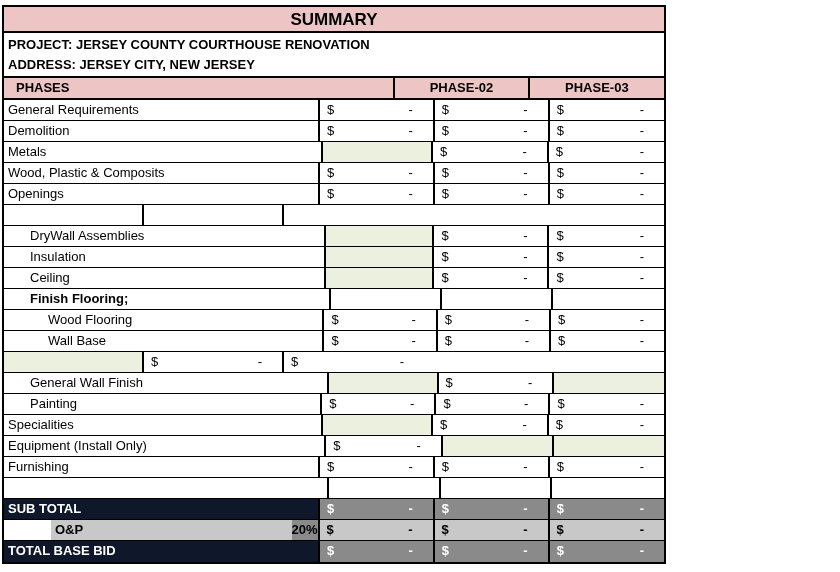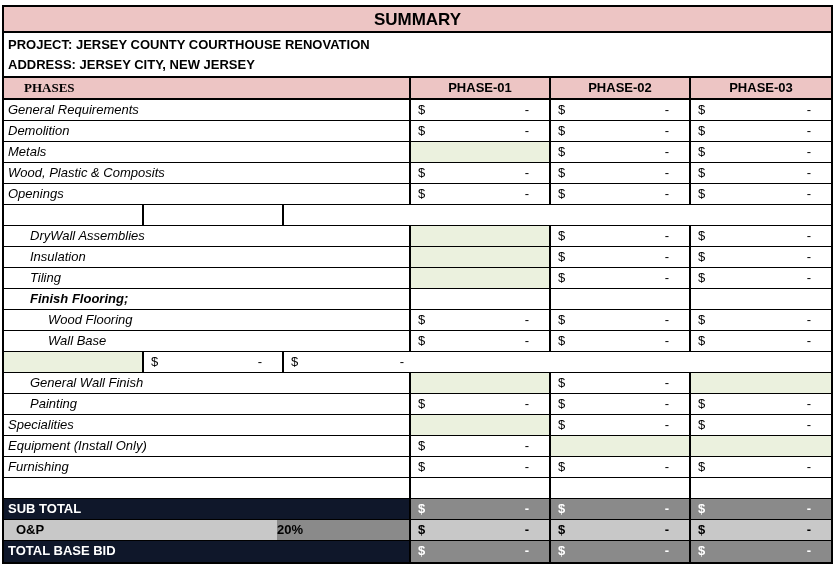--- a/index.html
+++ b/index.html
@@ -5,21 +5,21 @@
   * { box-sizing: border-box; }
   html, body {
     margin: 0; padding: 0;
     width: 840px; height: 572px;
     background: #ffffff;
     font-family: "Liberation Sans", sans-serif;
     color: #000;
   }
   .sheet {
     position: absolute; left: 2px; top: 5px;
-    width: 831px;
+    width: 664px;
     border: 2px solid #000;
     background: #fff;
   }
   
   .title-bar {
     height: 26px;
     background: #edc5c4;
     border-bottom: 2px solid #000;
     font-weight: bold; font-size: 17px;
     text-align: center; line-height: 25px;
@@ -36,63 +36,62 @@
   .label-col { width: 407px; border-right: 2px solid #000; }
   .value-col { width: 140px; border-right: 2px solid #000; }
   .row .value-col:last-child { border-right: none; }
   
   .header-row {
     height: 22px;
     background: #edc5c4;
     border-bottom: 2px solid #000;
     font-weight: bold; font-size: 13px; line-height: 19px;
   }
-  .header-row .label-col { padding-left: 20px; font-family: Liberation Serif, serif; }
+  .header-row .label-col { padding-left: 12px; }
   .header-row .value-col { text-align: center; }
   
   .body-row {
     height: 21px;
     border-bottom: 1px solid #000;
     font-size: 13px; line-height: 19px;
   }
-  .row-label { padding-left: 4px; font-style: italic; }
+  .row-label { padding-left: 4px; }
   .row-label.indent-1 { padding-left: 26px; }
   .row-label.indent-2 { padding-left: 44px; }
   .row-label.bold { font-weight: bold; }
   .money { display: flex; justify-content: space-between; padding: 0 20px 0 7px; }
   .green { background: #ebf1de; }
   
   .total-row {
     height: 21px;
     border-bottom: 1px solid #000;
     font-size: 13px; font-weight: bold; line-height: 19px;
   }
   .total-row:last-child { border-bottom: none; }
   .total-row.black .label-col { background: #0f172a; color: #fff; padding-left: 4px; }
   .total-row.black .value-col { background: #8a8a8a; color: #fff; }
   .total-row.gray .label-col { display: flex; padding: 0; }
-  .total-row.gray .label-part { width: 273px; background: #c8c8c8; padding-left: 12px; }
+  .total-row.gray .label-part { width: 273px; background: #c8c8c8; padding-left: 4px; margin-left: 47px; }
   .total-row.gray .rate-cell { flex: 1; background: #8a8a8a; text-align: left; }
   .total-row.gray .value-col { background: #c8c8c8; color: #000; }
 </style>
 </head>
 <body>
 
 <div class="sheet">
 
   <div class="title-bar">SUMMARY</div>
 
   <div class="info-block">
     <div class="info-line">PROJECT: JERSEY COUNTY COURTHOUSE RENOVATION</div>
     <div class="info-line">ADDRESS: JERSEY CITY, NEW JERSEY</div>
   </div>
 
   <div class="row header-row">
     <div class="cell label-col">PHASES</div>
-    <div class="cell value-col">PHASE-01</div>
     <div class="cell value-col">PHASE-02</div>
     <div class="cell value-col">PHASE-03</div>
   </div>
 
   <div id="body-rows">
   <div class="row body-row">
     <div class="cell label-col row-label indent-0">General Requirements</div>
   <div class="cell value-col money">
           <span>$</span>
           <span>-</span>
@@ -194,21 +193,21 @@
           <span>$</span>
           <span>-</span>
         </div>
         <div class="cell value-col money">
           <span>$</span>
           <span>-</span>
         </div>
       </div>
 
   <div class="row body-row">
-    <div class="cell label-col row-label indent-1">Tiling</div>
+    <div class="cell label-col row-label indent-1">Ceiling</div>
   <div class="cell value-col green"></div>
         <div class="cell value-col money">
           <span>$</span>
           <span>-</span>
         </div>
         <div class="cell value-col money">
           <span>$</span>
           <span>-</span>
         </div>
       </div>

